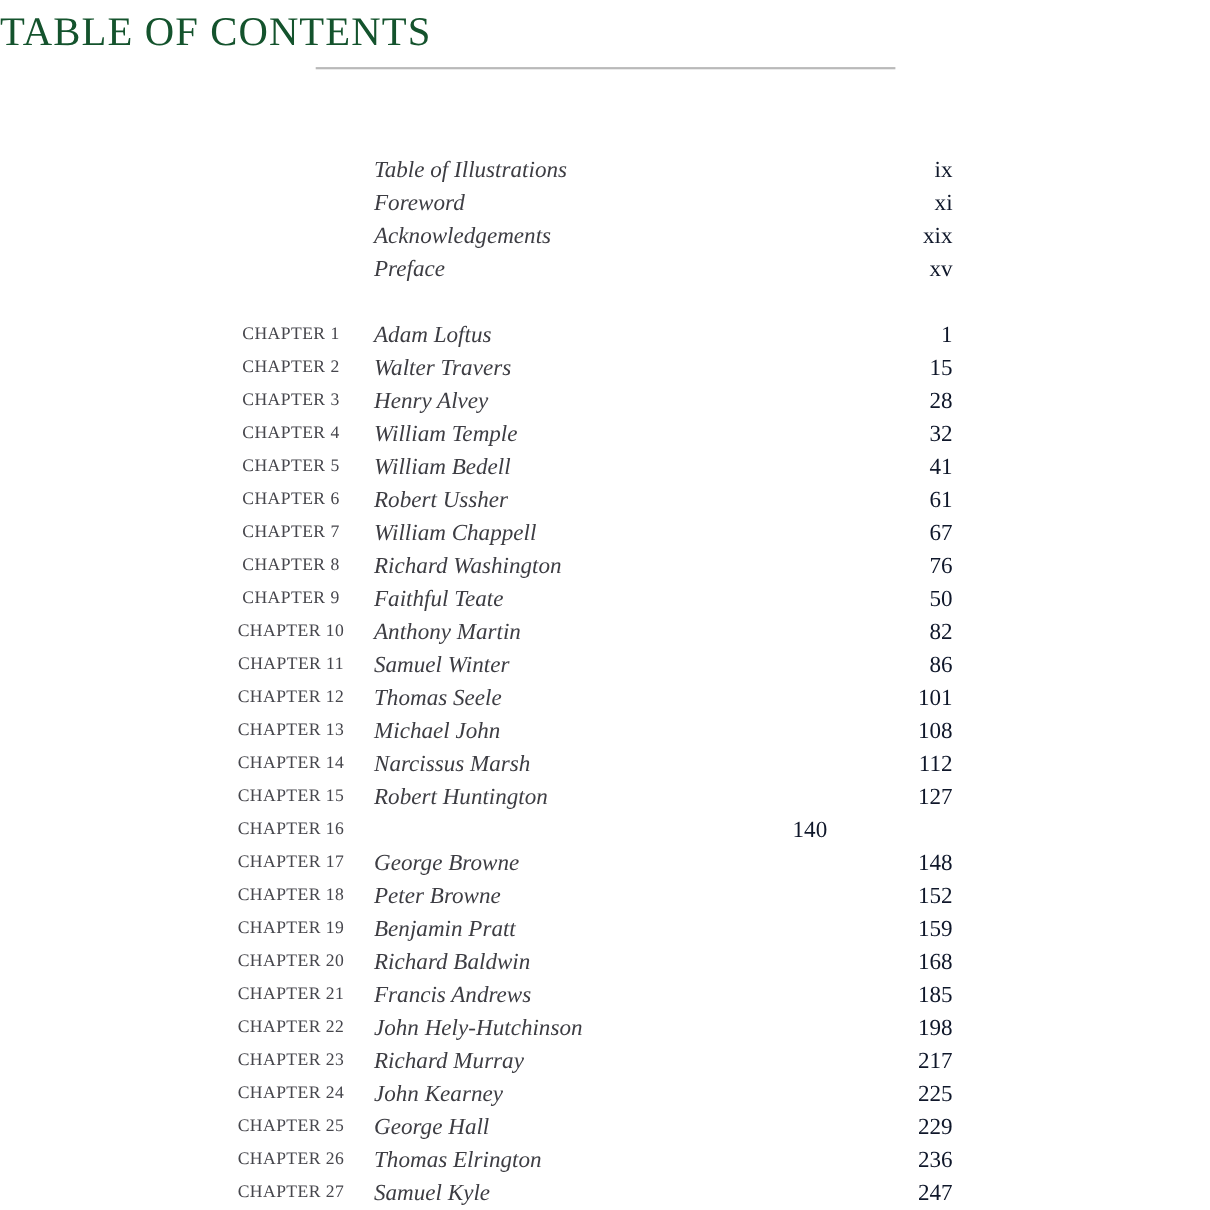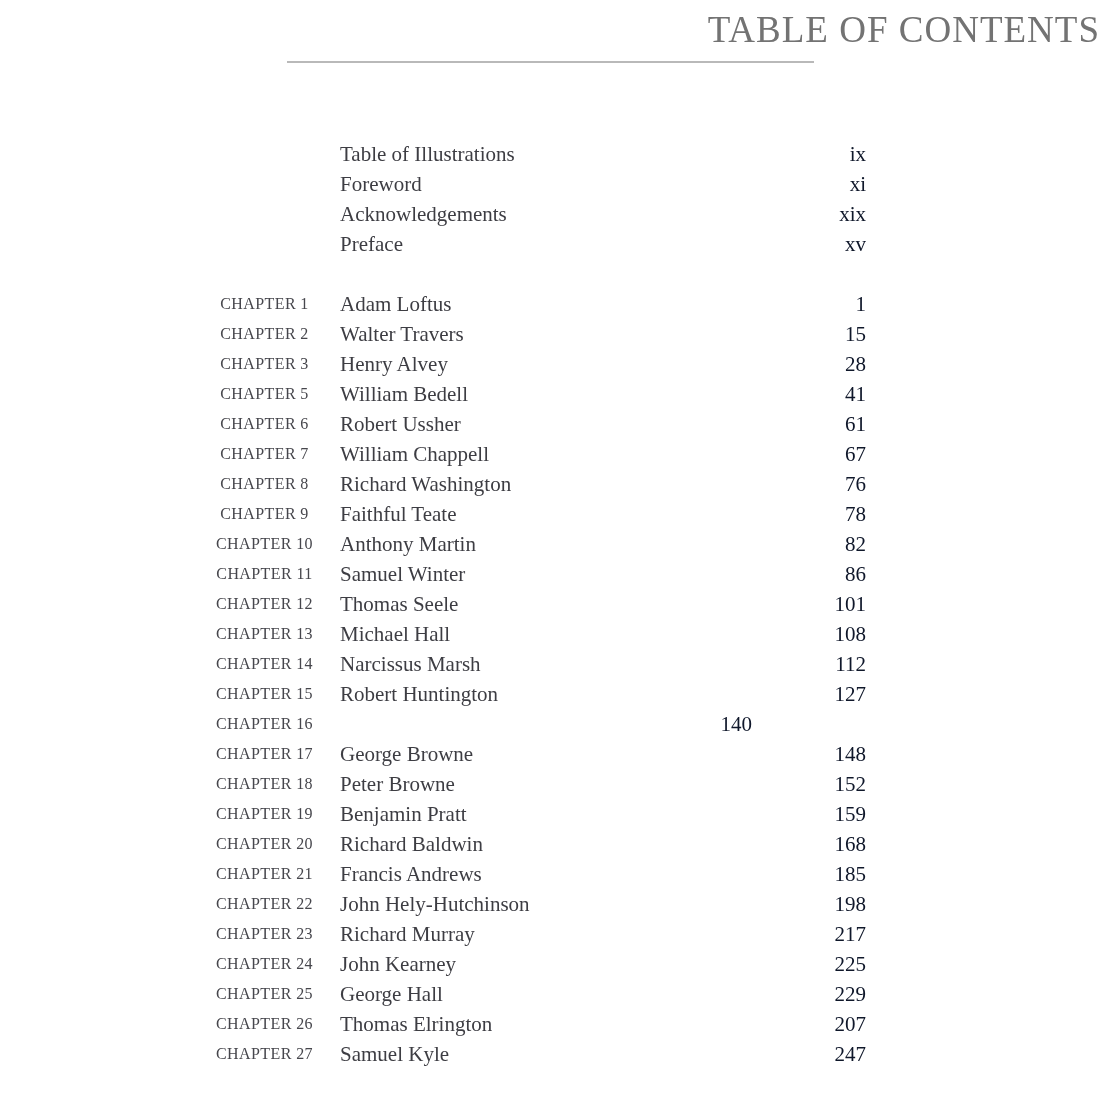--- a/index.html
+++ b/index.html
@@ -15,23 +15,23 @@
     overflow: hidden;
     font-family: "Liberation Serif", "DejaVu Serif", serif;
     color: #3d3d43;
   }
   .title {
     margin: 0;
     padding-top: 10px;
     font-size: 37px;
     line-height: 40px;
     font-weight: normal;
-    text-align: right;
+    text-align: left;
     letter-spacing: 1px;
-    color: #737373;
+    color: #14532d;
   }
   .rule {
     width: 527px;
     height: 0;
     border-top: 2px solid #b9b9b9;
     margin: 11px auto 0 auto;
   }
   .toc {
     width: 653px;
     margin-left: 213px;
@@ -49,20 +49,21 @@
     text-align: center;
     font-size: 16px;
     letter-spacing: 0.4px;
     color: #46464c;
     white-space: nowrap;
   }
   .entry-title {
     font-size: 21px;
     white-space: nowrap;
     color: #3d3d43;
+    font-style: italic;
   }
   .page-number {
     text-align: right;
     font-size: 21px;
     color: #0f172a;
   }
 </style>
 </head>
 <body>
 
@@ -103,20 +104,25 @@
           <span class="chapter-label">CHAPTER 2</span>
           <span class="entry-title">Walter Travers</span>
           <span class="page-number">15</span>
         </div>
         <div class="row">
           <span class="chapter-label">CHAPTER 3</span>
           <span class="entry-title">Henry Alvey</span>
           <span class="page-number">28</span>
         </div>
         <div class="row">
+          <span class="chapter-label">CHAPTER 4</span>
+          <span class="entry-title">William Temple</span>
+          <span class="page-number">32</span>
+        </div>
+        <div class="row">
           <span class="chapter-label">CHAPTER 5</span>
           <span class="entry-title">William Bedell</span>
           <span class="page-number">41</span>
         </div>
         <div class="row">
           <span class="chapter-label">CHAPTER 6</span>
           <span class="entry-title">Robert Ussher</span>
           <span class="page-number">61</span>
         </div>
         <div class="row">
@@ -125,40 +131,40 @@
           <span class="page-number">67</span>
         </div>
         <div class="row">
           <span class="chapter-label">CHAPTER 8</span>
           <span class="entry-title">Richard Washington</span>
           <span class="page-number">76</span>
         </div>
         <div class="row">
           <span class="chapter-label">CHAPTER 9</span>
           <span class="entry-title">Faithful Teate</span>
-          <span class="page-number">78</span>
+          <span class="page-number">50</span>
         </div>
         <div class="row">
           <span class="chapter-label">CHAPTER 10</span>
           <span class="entry-title">Anthony Martin</span>
           <span class="page-number">82</span>
         </div>
         <div class="row">
           <span class="chapter-label">CHAPTER 11</span>
           <span class="entry-title">Samuel Winter</span>
           <span class="page-number">86</span>
         </div>
         <div class="row">
           <span class="chapter-label">CHAPTER 12</span>
           <span class="entry-title">Thomas Seele</span>
           <span class="page-number">101</span>
         </div>
         <div class="row">
           <span class="chapter-label">CHAPTER 13</span>
-          <span class="entry-title">Michael Hall</span>
+          <span class="entry-title">Michael John</span>
           <span class="page-number">108</span>
         </div>
         <div class="row">
           <span class="chapter-label">CHAPTER 14</span>
           <span class="entry-title">Narcissus Marsh</span>
           <span class="page-number">112</span>
         </div>
         <div class="row">
           <span class="chapter-label">CHAPTER 15</span>
           <span class="entry-title">Robert Huntington</span>
@@ -209,21 +215,21 @@
           <span class="page-number">225</span>
         </div>
         <div class="row">
           <span class="chapter-label">CHAPTER 25</span>
           <span class="entry-title">George Hall</span>
           <span class="page-number">229</span>
         </div>
         <div class="row">
           <span class="chapter-label">CHAPTER 26</span>
           <span class="entry-title">Thomas Elrington</span>
-          <span class="page-number">207</span>
+          <span class="page-number">236</span>
         </div>
         <div class="row">
           <span class="chapter-label">CHAPTER 27</span>
           <span class="entry-title">Samuel Kyle</span>
           <span class="page-number">247</span>
         </div>
       </div>
   </div>
 </div>
 

